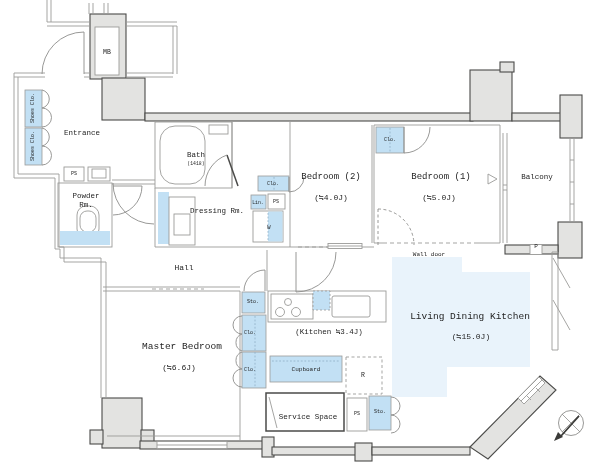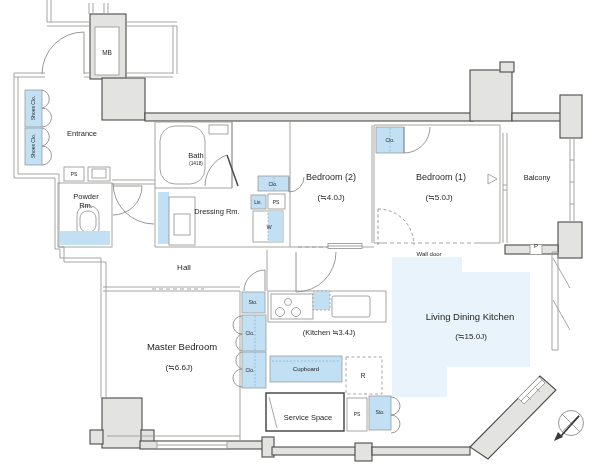--- a/index.html
+++ b/index.html
@@ -1,17 +1,17 @@
 <!DOCTYPE html>
 <html style="--wall-fill: #e3e3e1; --wall-stroke: #4b4b49; --line: #9b9b99; --fixture-blue: #c2e0f4; --floor-blue: #e9f3fb; --text: #1e1e1e;"><head>
 <meta charset="utf-8">
 <style>
   html,body{margin:0;padding:0;background:#ffffff;}
   .canvas{position:relative;width:600px;height:465px;background:#fff;overflow:hidden;
-          font-family:Liberation Sans, sans-serif;}
+          font-family:Liberation Mono, monospace;}
   svg{position:absolute;left:0;top:0;}
   .wall{fill:var(--wall-fill,#e3e3e1);stroke:var(--wall-stroke,#4b4b49);stroke-width:1.1;}
   .ln{stroke:var(--line,#9b9b99);fill:none;stroke-width:0.9;}
   .lnd{stroke:var(--wall-stroke,#4b4b49);fill:none;stroke-width:1.5;}
   .fix{fill:#ffffff;stroke:var(--line,#9b9b99);stroke-width:0.9;}
   .blue{fill:var(--fixture-blue,#c2e0f4);stroke:var(--line,#9b9b99);stroke-width:0.8;}
   .bluen{fill:var(--fixture-blue,#c2e0f4);stroke:none;}
   .floor{fill:var(--floor-blue,#e9f3fb);stroke:none;}
   .door{stroke:#8d8d8b;fill:none;stroke-width:0.9;}
   .doord{stroke:#8d8d8b;fill:none;stroke-width:0.9;stroke-dasharray:3 2.5;}

